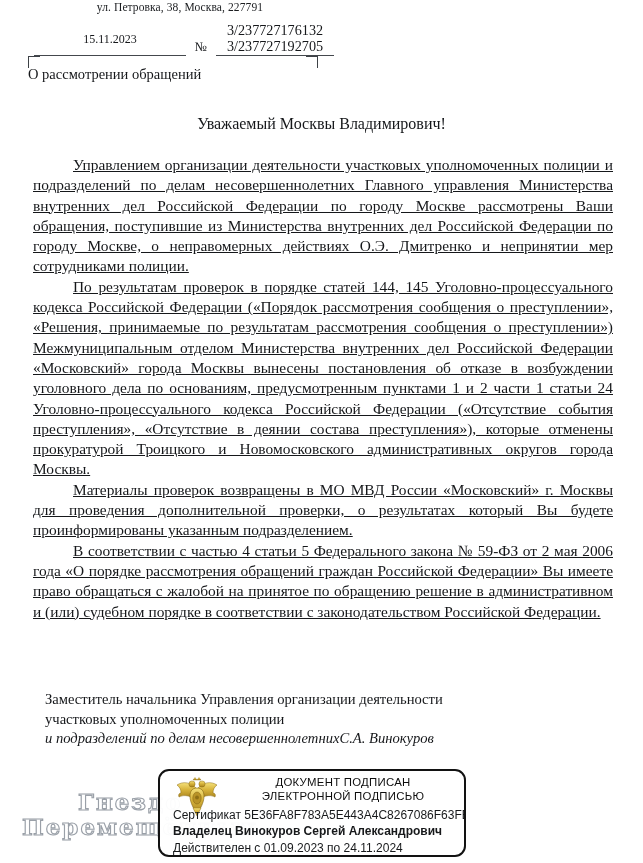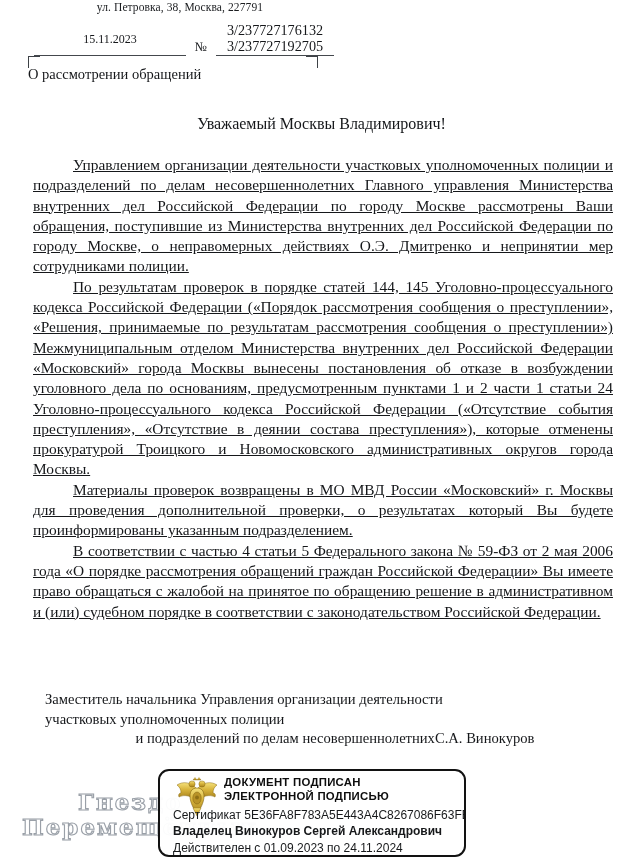--- a/index.html
+++ b/index.html
@@ -134,22 +134,23 @@
     width: 580px;
     font-size: 14.6px;
     line-height: 19.6px;
   }
   .sig-line {
     display: block;
     white-space: nowrap;
   }
   .sig-last {
     display: flex;
-    justify-content: center;
+    justify-content: flex-start;
     align-items: baseline;
+    font-style: italic;
   }
   .sig-name { white-space: nowrap; }
 
   
   .stamp {
     position: absolute;
     left: 158px;
     top: 769px;
     width: 308px;
     height: 88px;
@@ -164,23 +165,23 @@
     left: 14px;
     top: 6px;
     width: 46px;
     height: 40px;
   }
   .stamp-title {
     position: absolute;
     left: 64px;
     top: 5px;
     width: 238px;
-    text-align: left;
+    text-align: center;
     font-family: "Liberation Sans", "DejaVu Sans", sans-serif;
-    font-weight: bold;
+    font-weight: normal;
     font-size: 11.4px;
     line-height: 13.6px;
     letter-spacing: 0.25px;
     color: #0d0d0d;
   }
   .stamp-lines {
     position: absolute;
     left: 13px;
     top: 36px;
     width: 286px;

